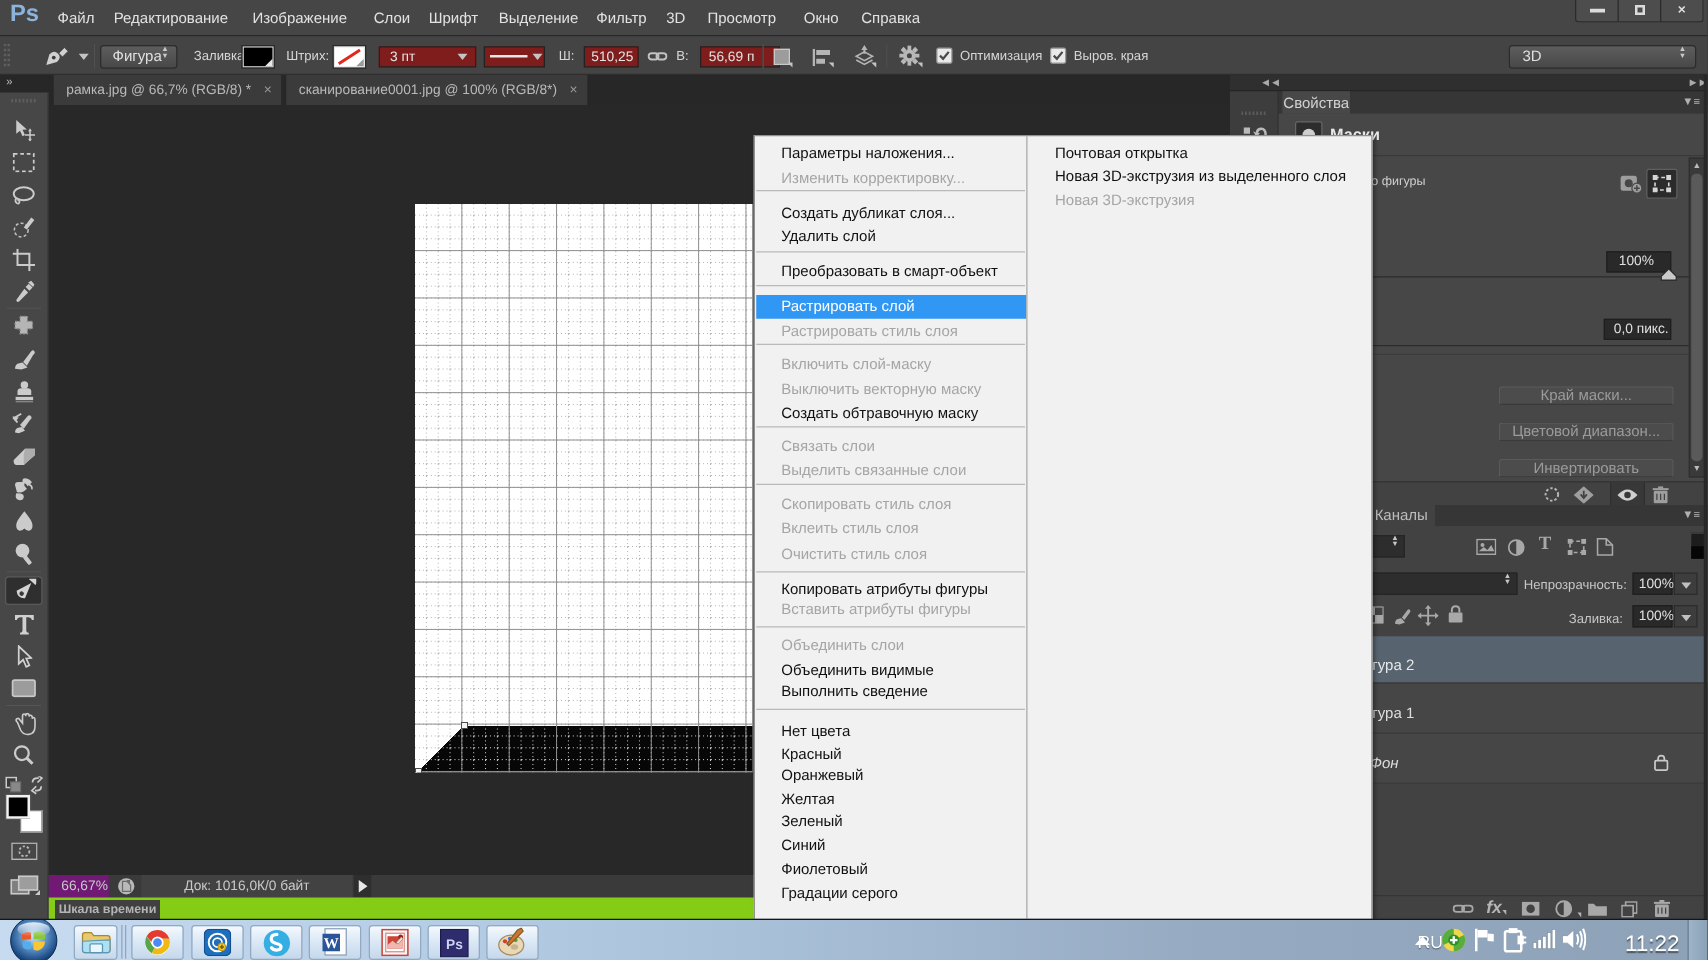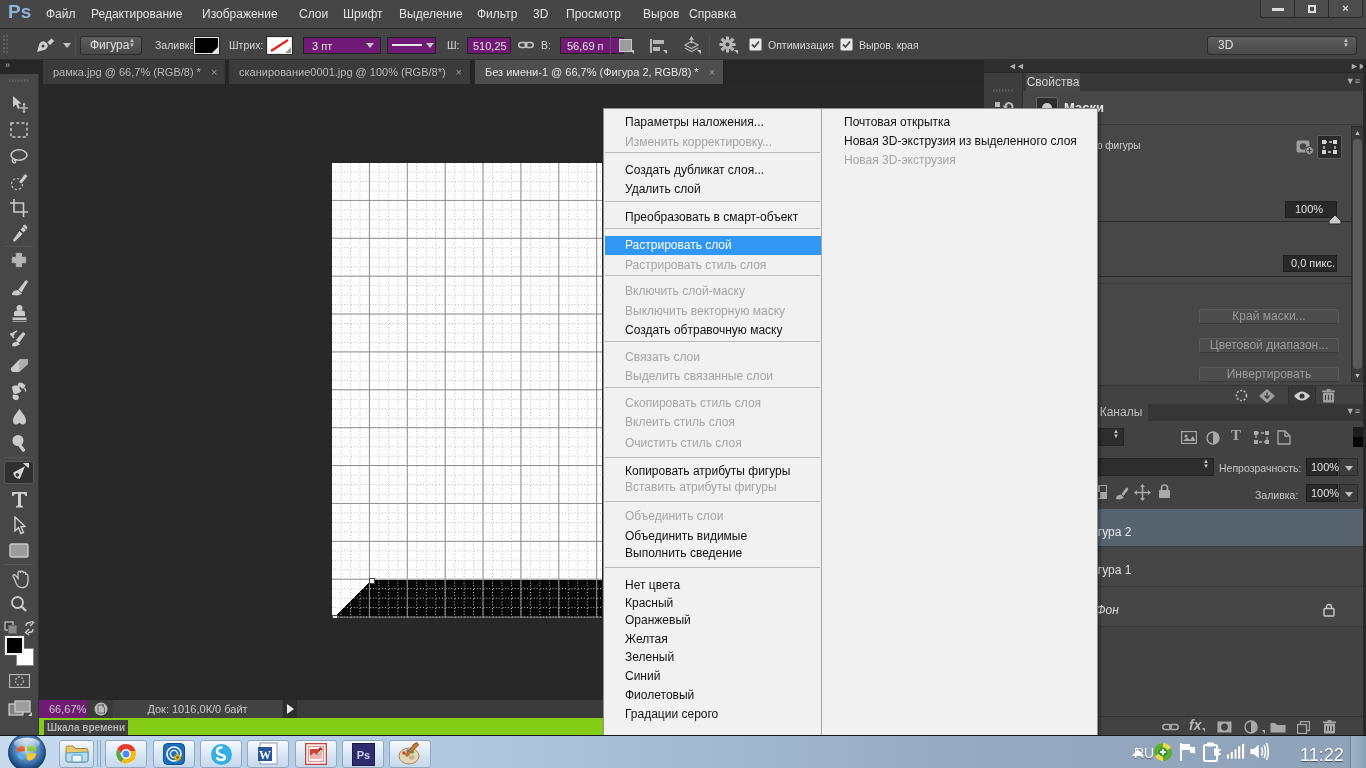--- a/index.html
+++ b/index.html
@@ -18,21 +18,21 @@
   background:#4d4d4d; border:1px solid #2a2a2a; border-top:none;
   border-radius:0 0 3px 3px; display:flex; }
 #winctl div { flex:1; border-right:1px solid #2a2a2a; color:#dcdcdc;
   text-align:center; font-size:11px; line-height:16px; font-weight:bold; }
 #winctl div:last-child { border-right:none; }
 
 #optbar { position:absolute; left:0; top:30px; width:1366px; height:30px;
   background:#444444; border-bottom:1px solid #2e2e2e; }
 .olabel { position:absolute; top:0; height:30px; line-height:30px;
   color:#d6d6d6; font-size:10.5px; }
-.obox { position:absolute; top:7px; height:17px; background:#701a75; overflow:hidden; white-space:nowrap;
+.obox { position:absolute; top:7px; height:17px; background:#7f1d1d; overflow:hidden; white-space:nowrap;
   border:1px solid #222; color:#e3e3e3; font-size:11px; line-height:15px; }
 .obtn { position:absolute; top:6px; height:19px;
   background:linear-gradient(#5d5d5d,#484848); border:1px solid #2c2c2c;
   border-radius:3px; color:#e0e0e0; font-size:12px; line-height:17px; }
 .spin { color:#c8c8c8; font-size:6px; line-height:4.5px; text-align:center; }
 .odiv { position:absolute; top:5px; width:1px; height:20px; background:#383838;
   border-right:1px solid #515151; }
 .cbx { position:absolute; top:8px; width:13px; height:13px; background:#e9e9e9;
   border:1px solid #9a9a9a; border-radius:2px; color:#333; font-size:11px;
   line-height:12px; text-align:center; font-weight:bold; }
@@ -102,21 +102,21 @@
   <div id="pslogo">Ps</div>
   <div class="mi" style="left:46px;">Файл</div>
   <div class="mi" style="left:91px;">Редактирование</div>
   <div class="mi" style="left:202px;">Изображение</div>
   <div class="mi" style="left:299px;">Слои</div>
   <div class="mi" style="left:343px;">Шрифт</div>
   <div class="mi" style="left:399px;">Выделение</div>
   <div class="mi" style="left:477px;">Фильтр</div>
   <div class="mi" style="left:533px;">3D</div>
   <div class="mi" style="left:566px;">Просмотр</div>
-  <div class="mi" style="left:643px;">Выров</div>
+  <div class="mi" style="left:643px;">Окно</div>
   <div class="mi" style="left:689px;">Справка</div>
   <div id="winctl">
         <div><span style="display:inline-block;width:12px;height:3px;background:#dcdcdc;vertical-align:middle;"></span></div>
         <div><span style="display:inline-block;width:8px;height:8px;border:2px solid #dcdcdc;vertical-align:middle;"></span></div>
         <div>×</div>
       </div>
 </div>
 <div id="optbar">
   <svg class="abs" style="left:2px;top:5px;" width="8" height="20">
         <g fill="#5e5e5e">
@@ -207,21 +207,20 @@
   <div class="cbx" style="left:840px;"><svg width="11" height="11" viewBox="0 0 11 11">
           <path d="M2 5.5 L4.5 8 L9 2.5" fill="none" stroke="#4a4a4a" stroke-width="1.8"></path>
         </svg></div>
   <div class="olabel" style="left:859px;">Выров. края</div>
   <div class="obtn" style="left:1207px;width:150px;padding-left:10px;">3D<span class="spin" style="position:absolute;right:7px;top:1px;">▲<br>▼</span></div>
 </div>
 <div id="tabbar">
   <div class="abs" style="left:0;top:0;width:39px;height:14px;background:#272727;color:#bbb;font-size:9px;padding-left:5px;letter-spacing:-1px;">»</div>
   <div class="dtab" style="left:43px;">рамка.jpg @ 66,7% (RGB/8) *<span class="x">×</span></div>
   <div class="dtab" style="left:229px;">сканирование0001.jpg @ 100% (RGB/8*)<span class="x">×</span></div>
-  <div class="dtab active" style="left:475px;">Без имени-1 @ 66,7% (Фигура 2, RGB/8) *<span class="x">×</span></div>
 </div>
 <div id="toolbar">
   <svg class="abs" style="left:9px;top:5px;" width="22" height="4">
         <g fill="#5e5e5e">
           <rect x="0" y="0" width="1.5" height="3"></rect>
           <rect x="3" y="0" width="1.5" height="3"></rect>
           <rect x="6" y="0" width="1.5" height="3"></rect>
           <rect x="9" y="0" width="1.5" height="3"></rect>
           <rect x="12" y="0" width="1.5" height="3"></rect>
           <rect x="15" y="0" width="1.5" height="3"></rect>

